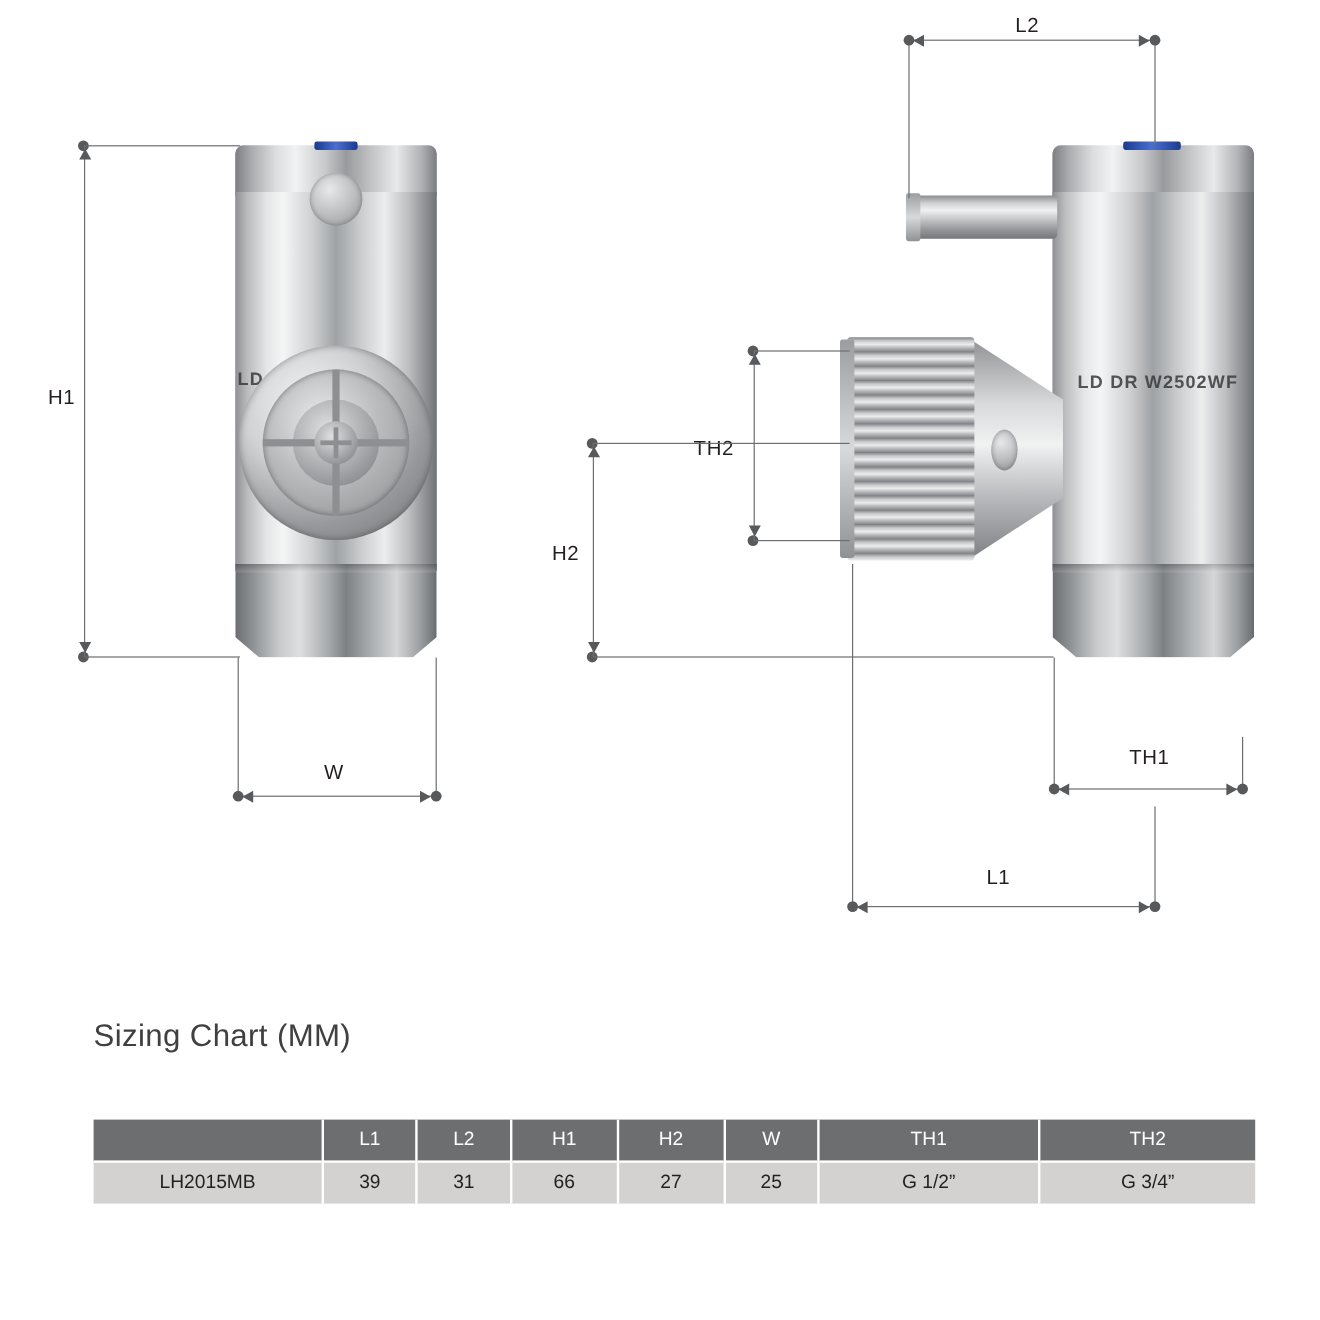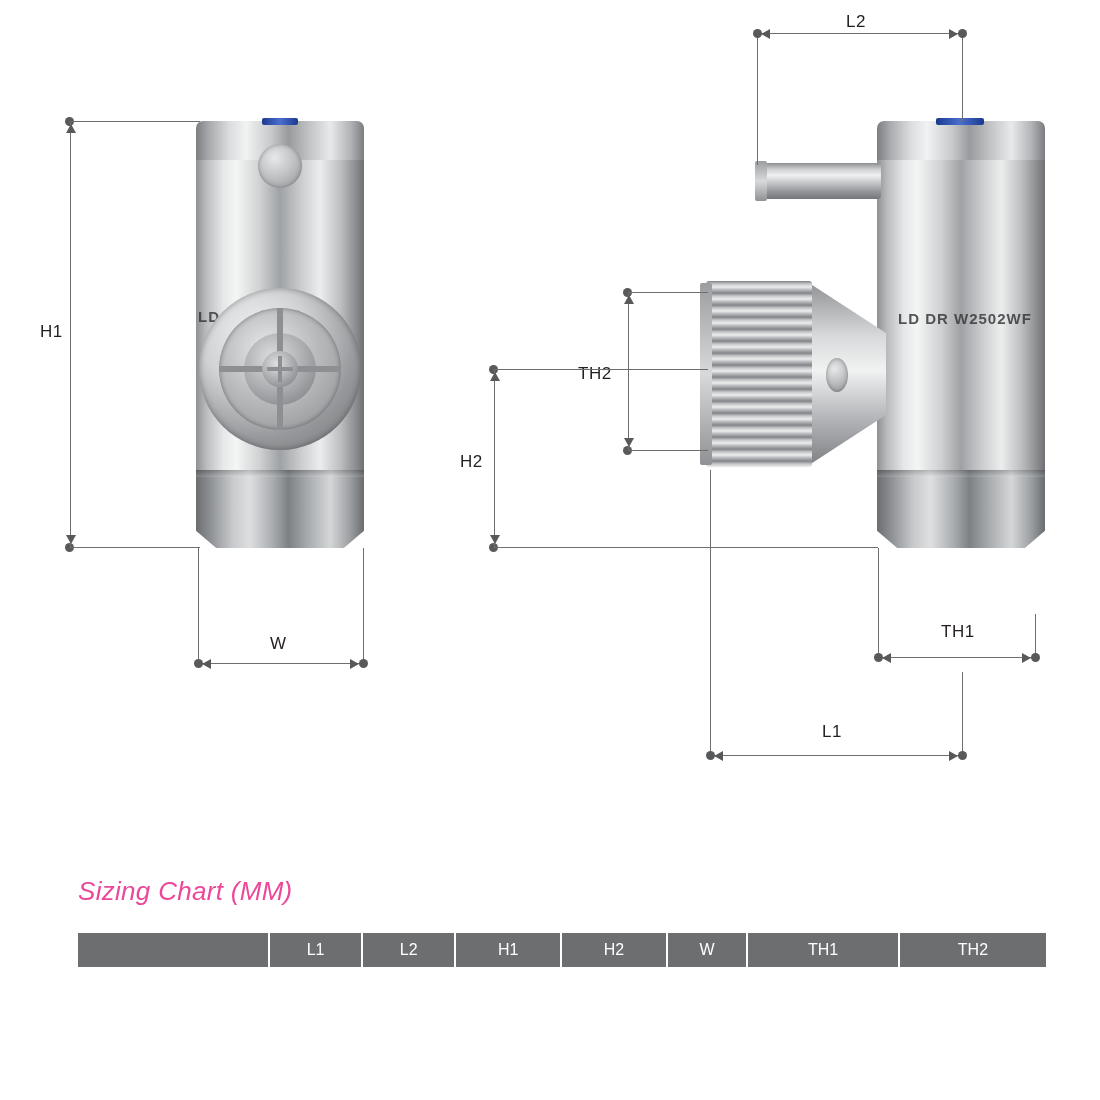--- a/index.html
+++ b/index.html
@@ -61,25 +61,24 @@
     border-left: 5px solid transparent;
     border-right: 5px solid transparent;
   }
   .arrow-u { border-bottom: 9px solid #58595b; }
   .arrow-d { border-top: 9px solid #58595b; }
 
   
   .chart-title {
     position: absolute;
     left: 78px;
-    top: 876px;
+    top: 848px;
     font-size: 26px;
-    color: #ec4899;
+    color: #404040;
     letter-spacing: .3px;
-    font-style: italic;
   }
 
   
   .sizing-table {
     position: absolute;
     left: 78px;
     top: 933px;
     width: 968px;
     border-collapse: collapse;
     font-size: 16px;
@@ -329,16 +328,26 @@
         <th>L1</th>
         <th>L2</th>
         <th>H1</th>
         <th>H2</th>
         <th>W</th>
         <th>TH1</th>
         <th>TH2</th>
       </tr>
     </thead>
     <tbody>
+      <tr class="row-even">
+        <td class="model">LH2015MB</td>
+        <td>39</td>
+        <td>31</td>
+        <td>66</td>
+        <td>27</td>
+        <td>25</td>
+        <td>G 1/2”</td>
+        <td>G 3/4”</td>
+      </tr>
     </tbody>
   </table>
 
 </div>
 
 </body></html>

